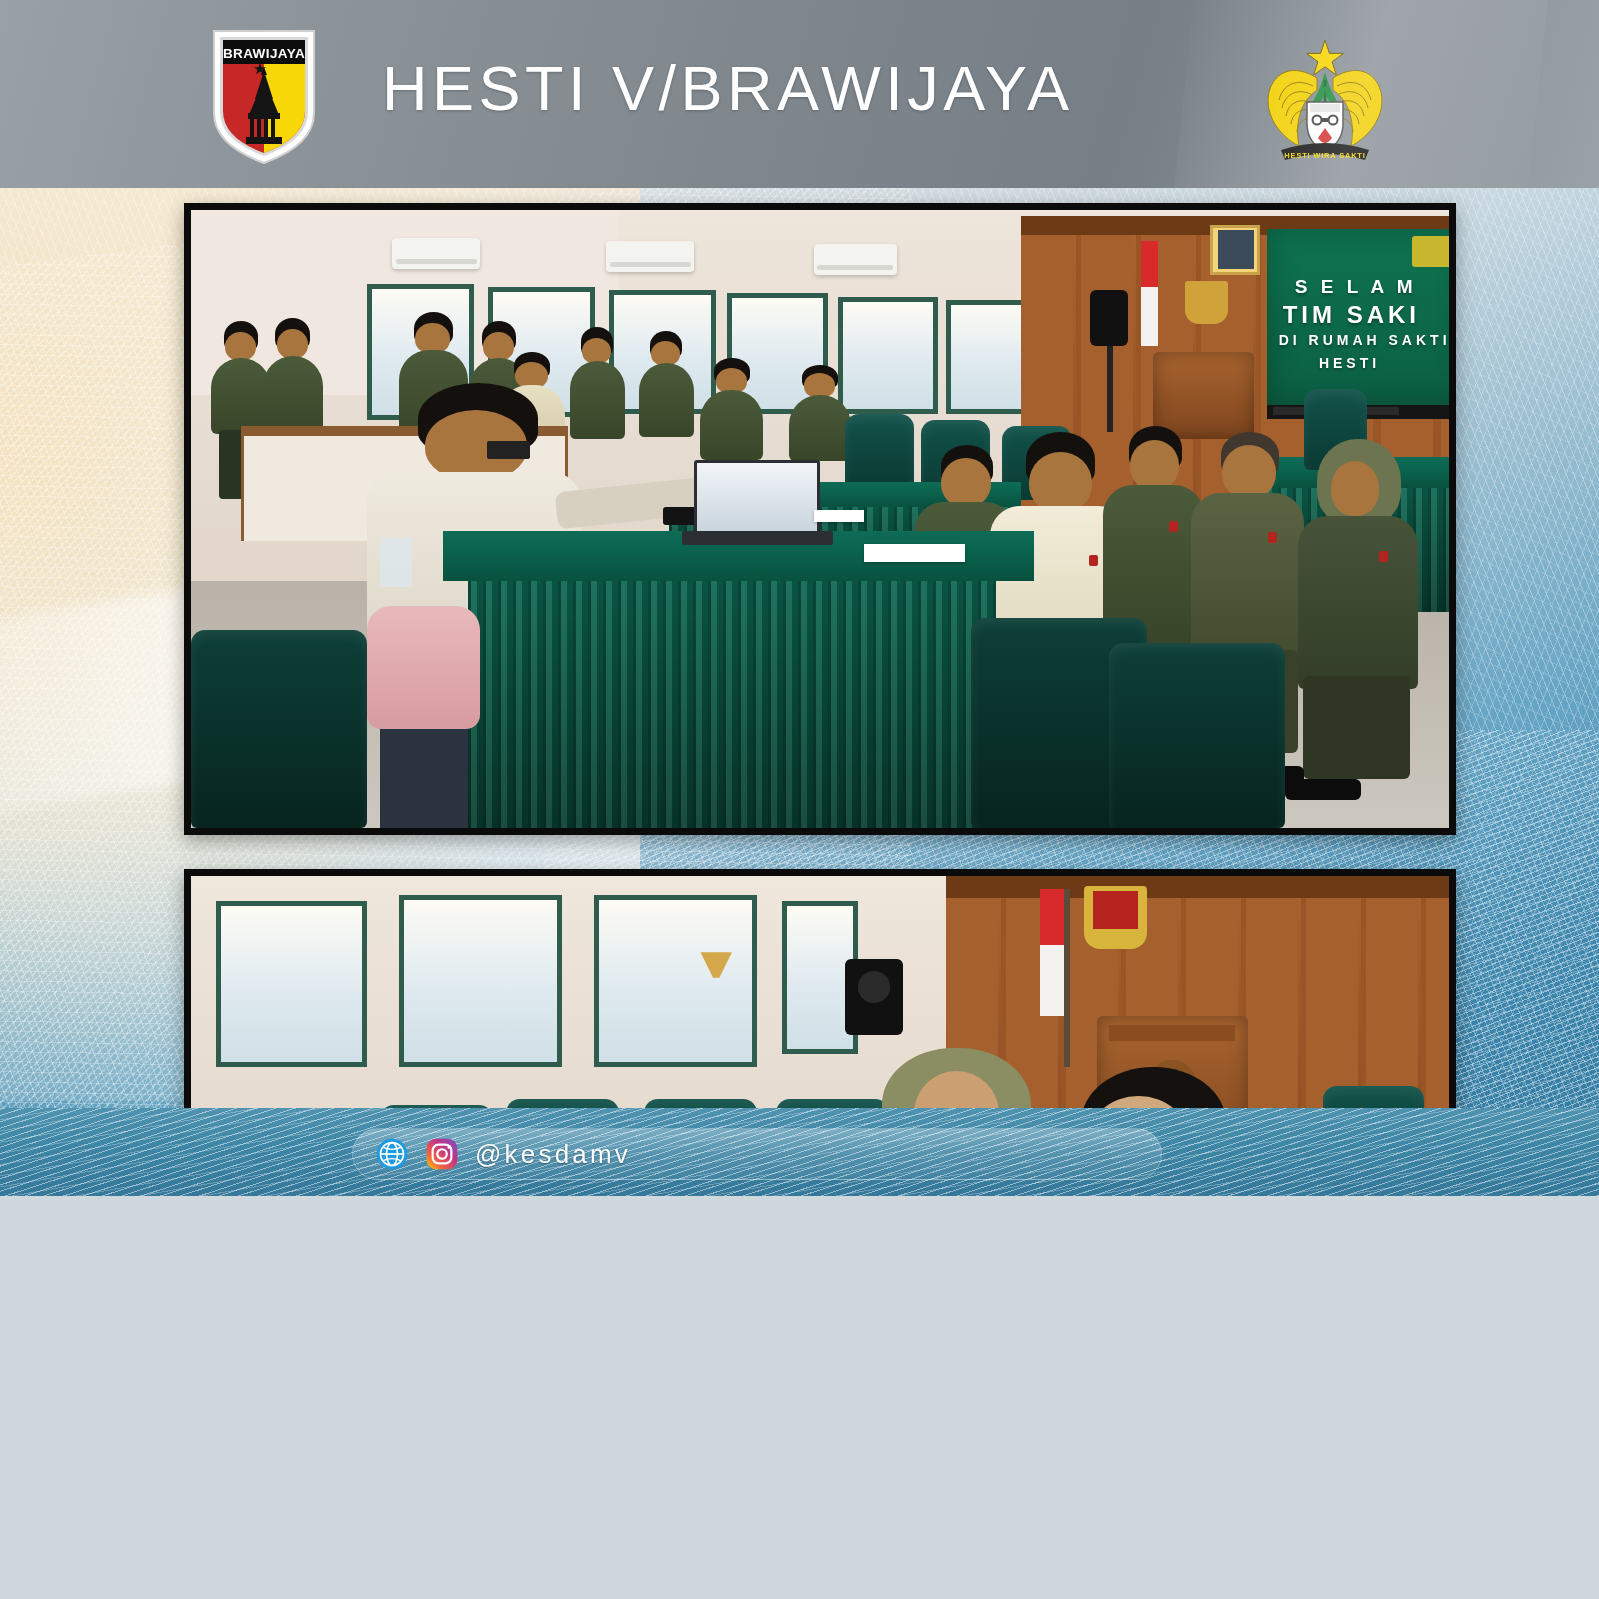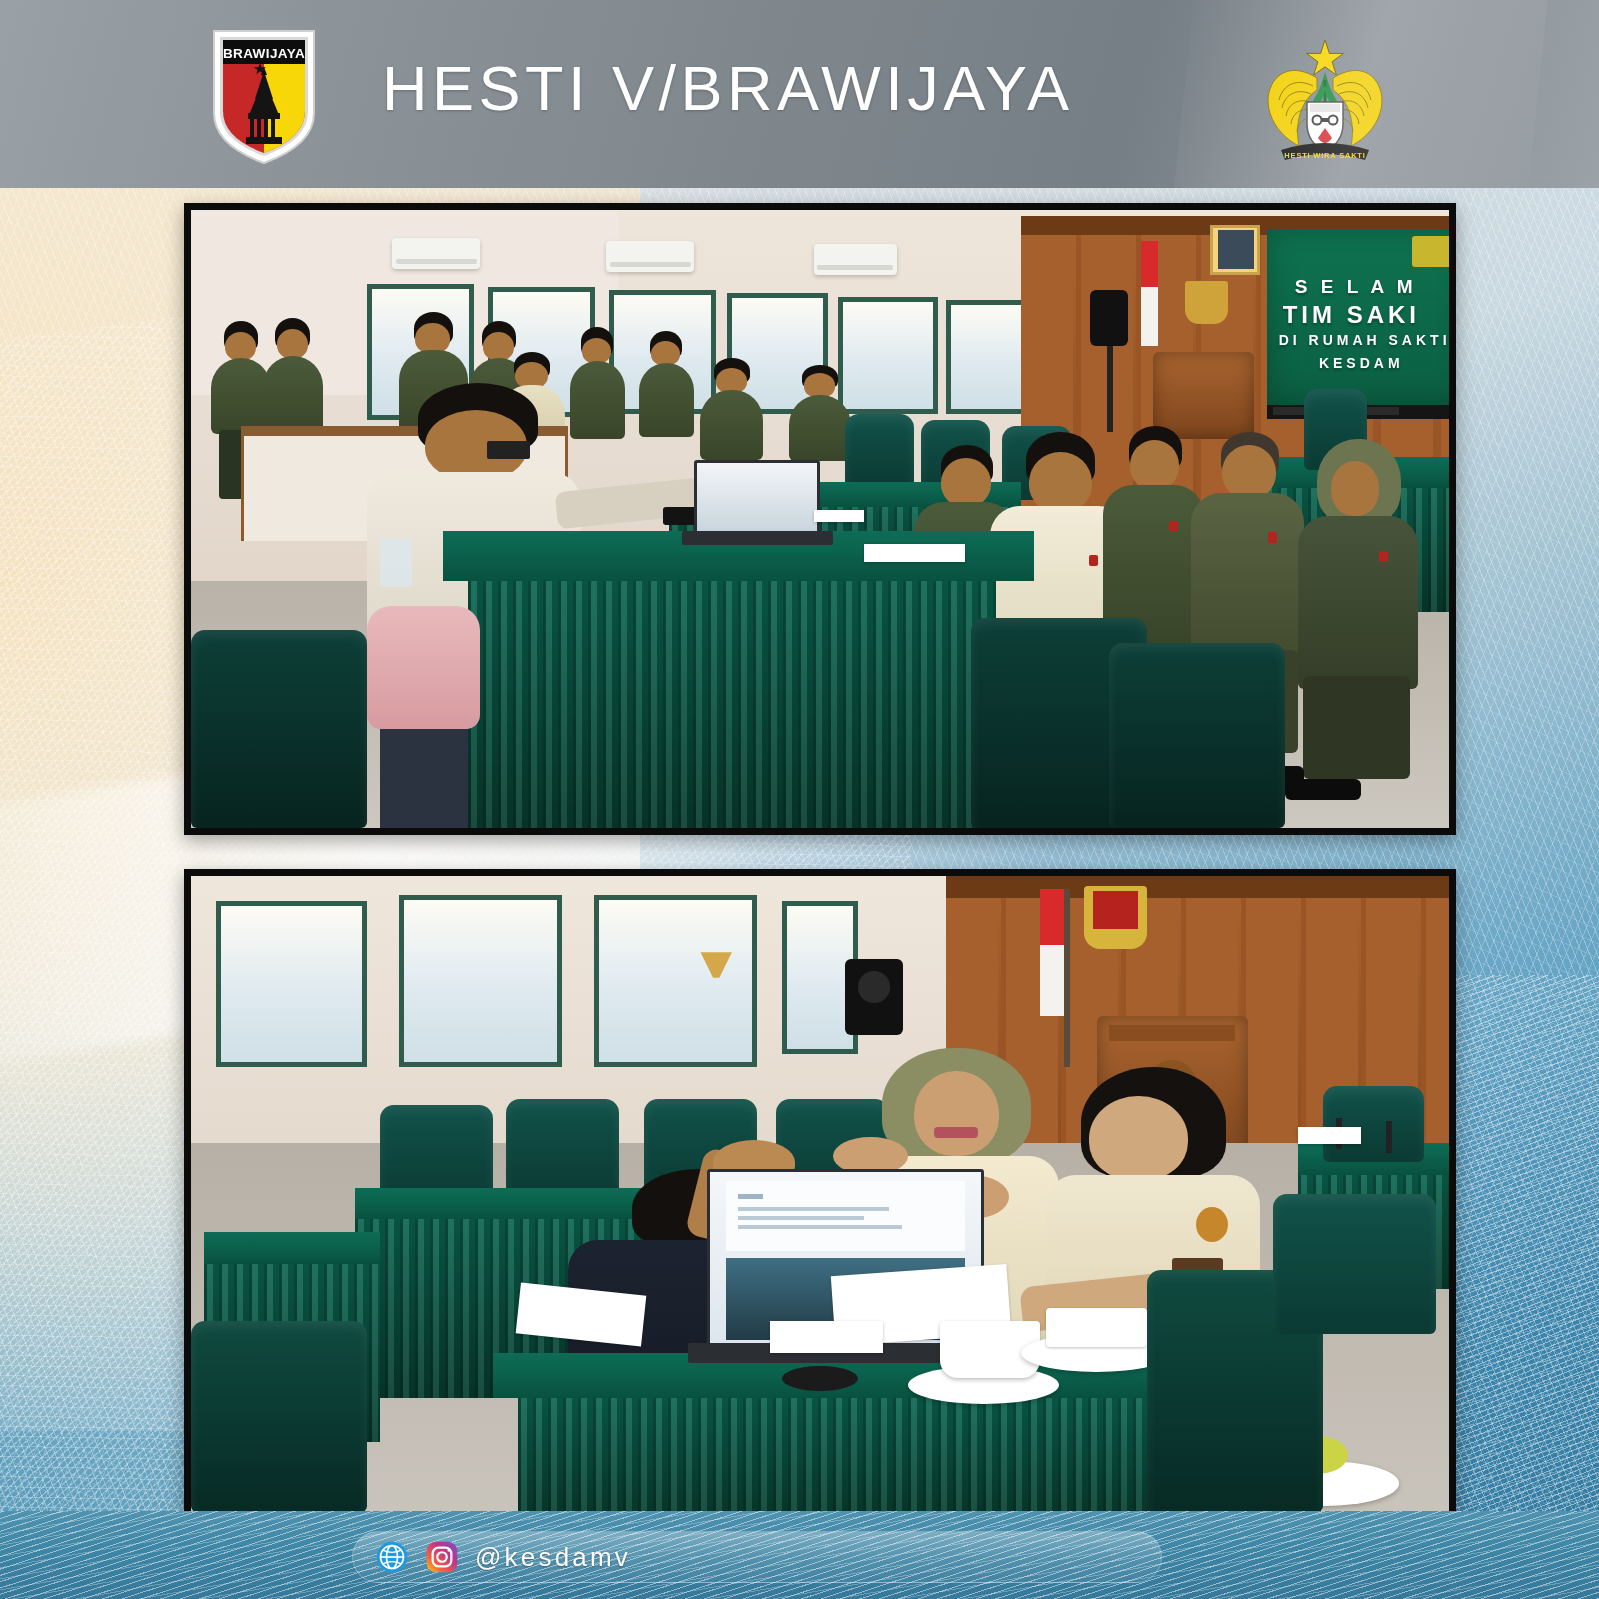--- a/index.html
+++ b/index.html
@@ -5,21 +5,21 @@
   * { margin:0; padding:0; box-sizing:border-box; }
   html,body { width:1599px; height:1599px; overflow:hidden; }
   body {
     font-family:"Liberation Sans", sans-serif;
     background:#cfd8dc;
     position:relative;
   }
 
   
   #poster{
-    position:absolute; inset:0; width:1599px; height:1599px; overflow:hidden;
+    position:absolute; inset:0; width:1599px; height:1196px; overflow:hidden;
   }
   .bg-base{
     position:absolute; inset:0;
     background:
       linear-gradient(200deg,
         #f7f3ec 0%, #f4ede0 12%, #efe3cd 26%,
         #f2ece2 42%, #eef0f0 54%,
         #dfe9ee 63%, #cfe0e8 72%,
         #9fc4d6 82%, #6aa6c2 91%, #4d93b4 100%);
   }
@@ -309,21 +309,21 @@
       <div style="position:absolute;left:79%;top:11.5%;width:3.4%;height:7%;background:#cfa33a;border-radius:3px 3px 14px 14px;"></div>
 
       <div class="speaker" style="left:71.5%;top:13%;width:3%;height:9%;"></div>
       <div style="position:absolute;left:72.8%;top:22%;width:0.5%;height:14%;background:#222;"></div>
 
       <div class="screen-green" style="left:85.5%;top:3%;width:16%;height:28.5%;">
         <div style="position:absolute;right:6%;top:4%;width:22%;height:18%;background:#c8b62e;border-radius:3px;"></div>
         <div class="scr-line" style="left:14%;top:27%;font-size:19px;">S E L A M</div>
         <div class="scr-line" style="left:8%;top:41%;font-size:24px;">TIM SAKI</div>
         <div class="scr-line" style="left:6%;top:59%;font-size:14px;">DI RUMAH SAKTI</div>
-        <div class="scr-line" style="left:26%;top:72%;font-size:14px;">KESDAM</div>
+        <div class="scr-line" style="left:26%;top:72%;font-size:14px;">HESTI</div>
       </div>
       <div style="position:absolute;left:85.5%;top:31.5%;width:16%;height:2.4%;background:#151515;"></div>
       <div style="position:absolute;left:86%;top:31.8%;width:10%;height:1.4%;background:#2a2a2a;"></div>
 
       <div class="podium" style="left:76.5%;top:23%;width:8%;height:14%;"></div>
 
       <div class="floor" style="left:0;top:60%;width:100%;height:40%;"></div>
 
       <div class="tablecloth" style="left:84%;top:40%;width:17%;height:5%;"></div>
       <div class="skirt" style="left:84%;top:45%;width:17%;height:20%;"></div>

